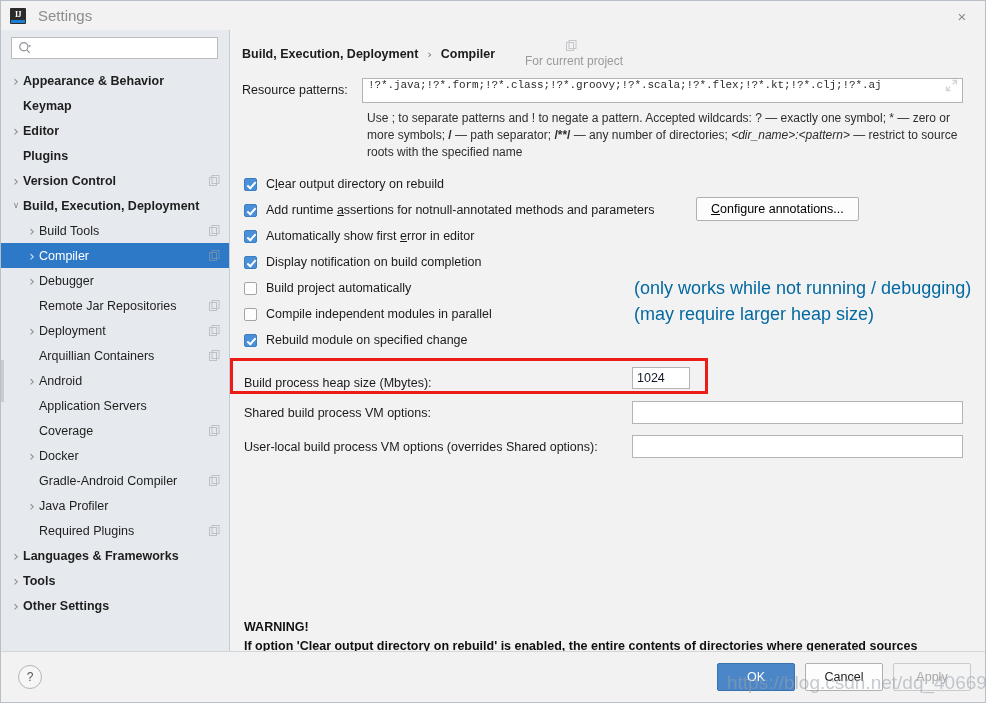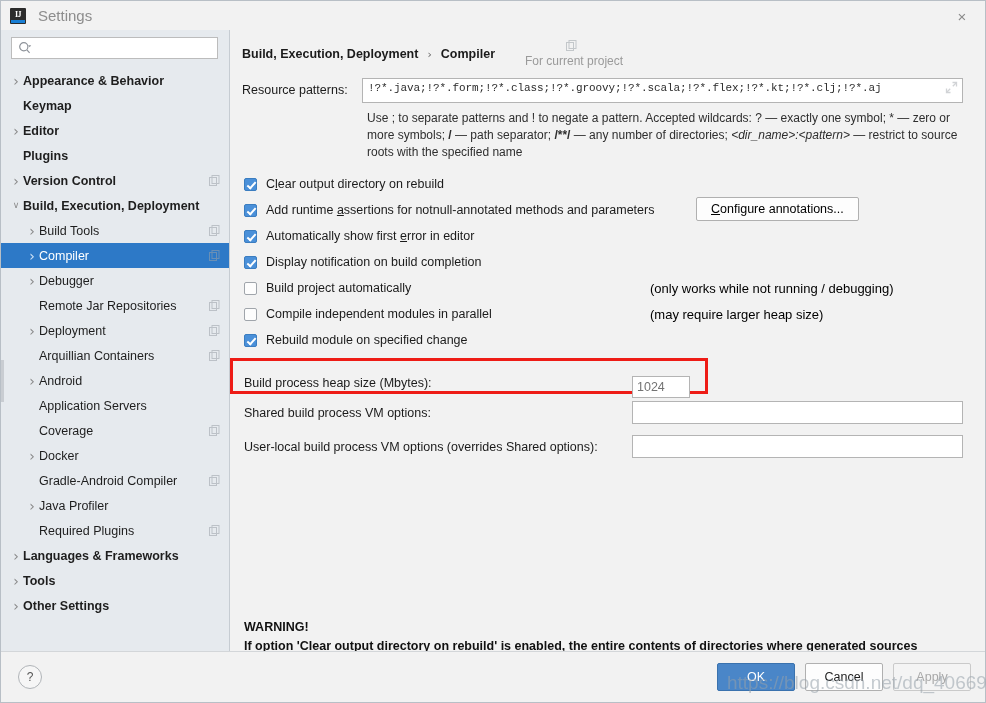--- a/index.html
+++ b/index.html
@@ -198,23 +198,23 @@
     font-size: 12.5px;
     padding-top: 5px;
     color: #1b1b1b;
   }
   .res-field {
     flex: 1;
     height: 25px;
     background: #ffffff;
     border: 1px solid #b4b4b4;
     display: flex;
-    align-items: flex-end;
+    align-items: flex-start;
     box-sizing: border-box;
-    padding: 0 4px 8px 5px;
+    padding: 0 4px 0 5px;
     margin-right: 10px;
   }
   .res-value {
     flex: 1;
     font-family: "Liberation Mono", monospace;
     font-size: 11px;
     color: #2b2b2b;
     white-space: nowrap;
     overflow: hidden;
     letter-spacing: -0.1px;
@@ -258,23 +258,23 @@
     left: 4px; top: 1px;
     width: 3px; height: 7px;
     border: solid #ffffff;
     border-width: 0 2px 2px 0;
     transform: rotate(42deg);
   }
   .cb-label { font-size: 12.5px; color: #1b1b1b; white-space: nowrap; }
   .cb-label .mn { text-decoration: underline; }
   .note {
     position: absolute;
-    left: 406px;
-    font-size: 13px;
-    color: #000000;
+    left: 390px;
+    font-size: 18px;
+    color: #0369a1;
     white-space: nowrap;
   }
   .cb-row { position: relative; }
   .btn {
     font-family: "Liberation Sans", sans-serif;
     font-size: 12.5px;
     background: #fdfdfd;
     border: 1px solid #b0b0b0;
     border-radius: 2px;
     padding: 4px 14px;
@@ -308,29 +308,29 @@
   .heap-row {
     display: flex;
     align-items: flex-end;
     height: 28px;
     margin-left: 7px;
   }
   .heap-label { font-size: 12.5px; color: #1b1b1b; }
   .heap-input {
     position: absolute;
     left: 395px;
-    top: 14px;
+    top: 5px;
     width: 58px;
     height: 22px;
     background: #ffffff;
     border: 1px solid #b4b4b4;
     box-sizing: border-box;
     font-family: "Liberation Sans", sans-serif;
     font-size: 12.5px;
-    color: #737373;
+    color: #0f172a;
     padding: 0 4px;
     outline: none;
   }
   .vm-row {
     display: flex;
     align-items: center;
     margin-left: 7px;
     margin-top: 11px;
   }
   .vm-label {

